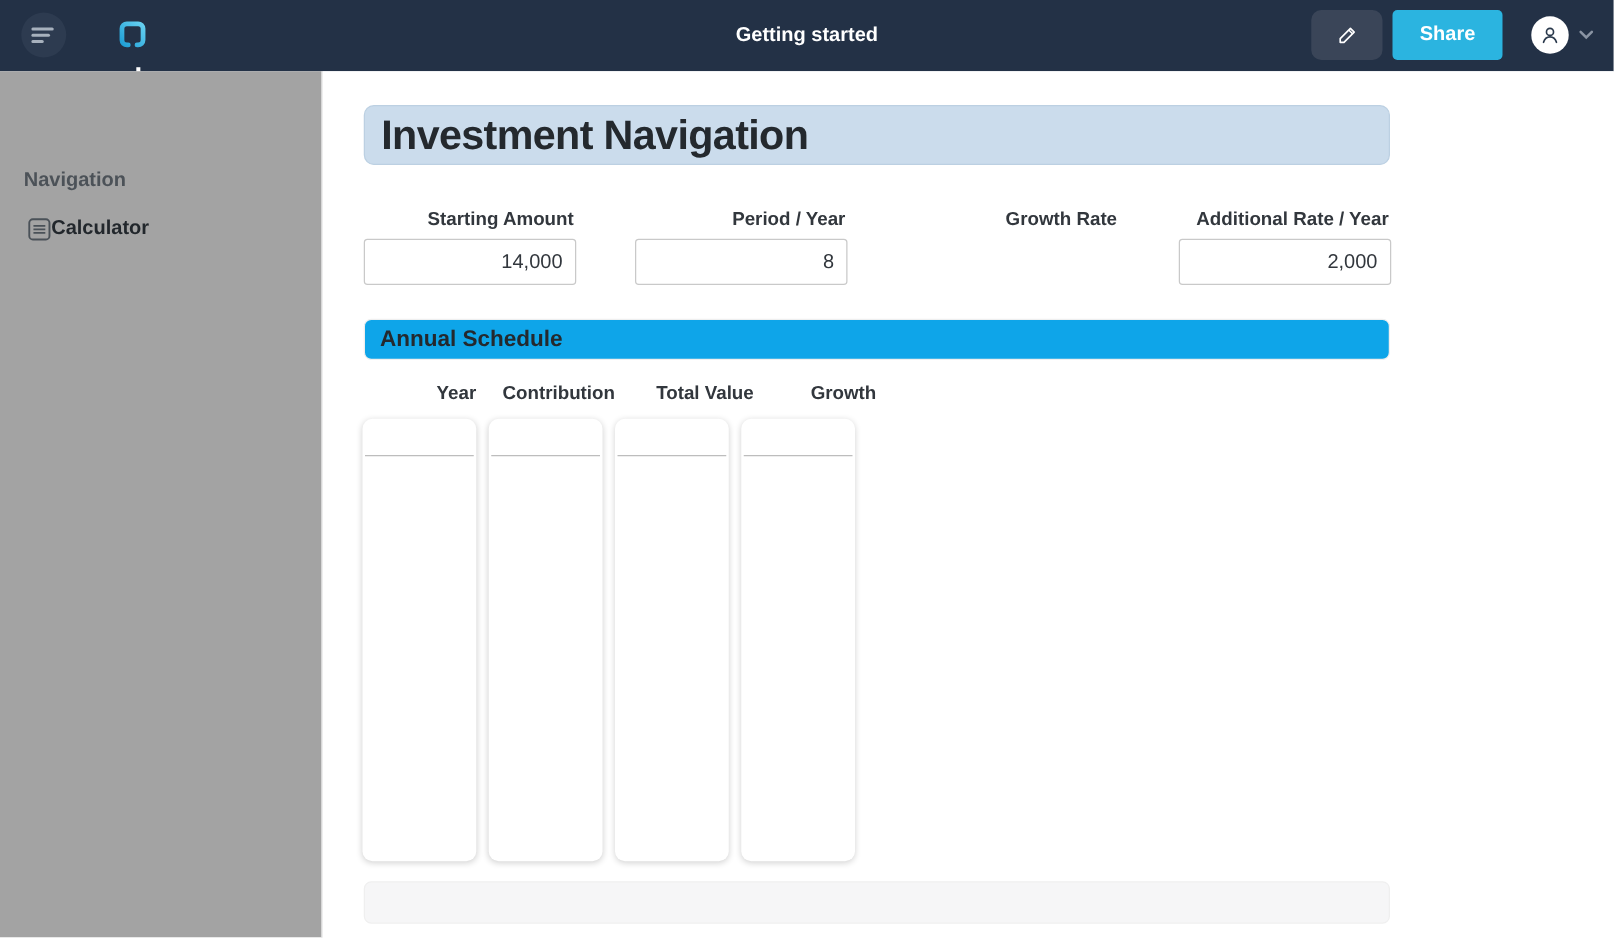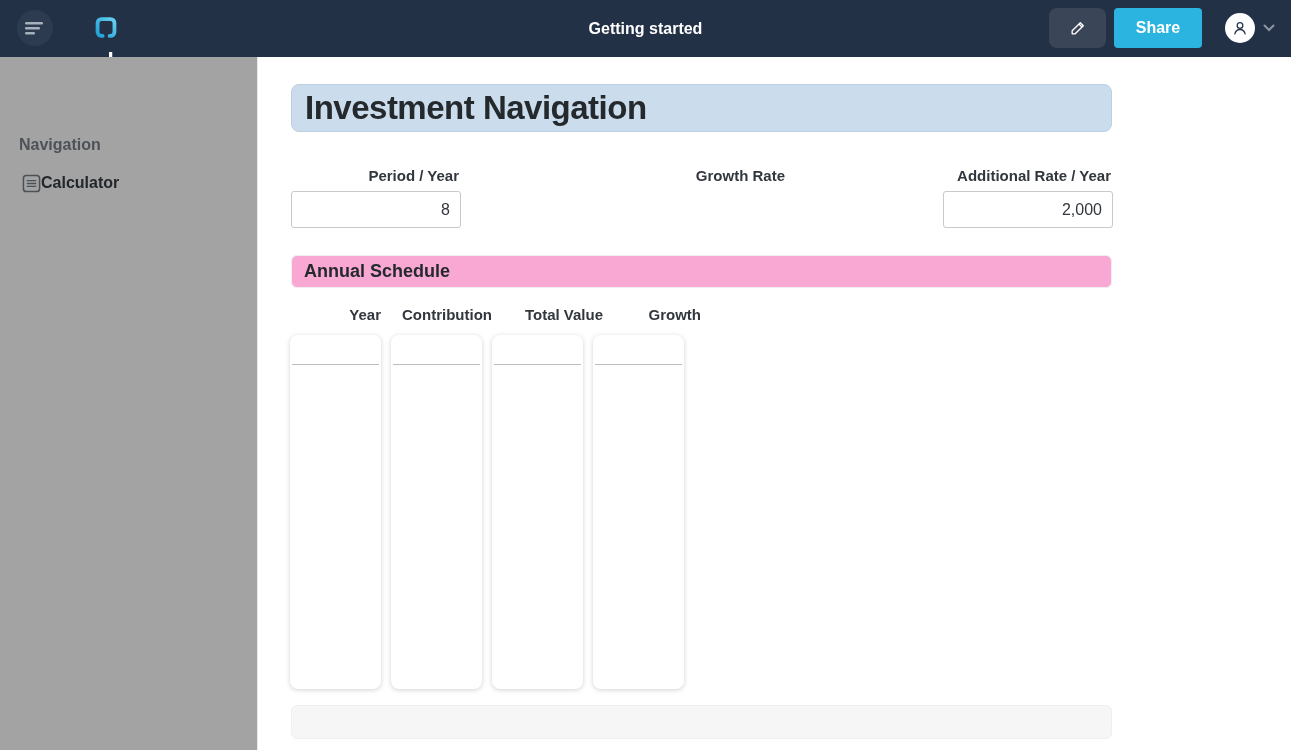--- a/index.html
+++ b/index.html
@@ -104,21 +104,21 @@
     width: 170px; height: 37px;
     border: 1px solid #c9c9c9; border-radius: 3px; background: #ffffff;
     text-align: right; padding-right: 10px;
     font-size: 16px; color: #32373d;
     font-family: "Liberation Sans", sans-serif;
     outline: none;
   }
 
   .section-box {
     position: absolute; left: 33px; top: 198px; width: 821px; height: 33px;
-    background: #f9a8d4; border: 1px solid #efefef; border-radius: 6px;
+    background: #0ea5e9; border: 1px solid #efefef; border-radius: 6px;
     display: flex; align-items: center; padding-left: 12px;
   }
   .section-title { font-size: 18px; font-weight: 700; color: #24292e; }
 
   .table-headers {
     position: absolute; left: 32px; top: 249px;
     display: flex; gap: 20px;
   }
   .table-header-cell {
     width: 91px; text-align: right;
@@ -207,20 +207,24 @@
 </aside>
 
 <main class="content">
 
   <div class="page-title-box">
     <span class="page-title">Investment Navigation</span>
   </div>
 
   <div class="fields-row">
     <div class="field">
+      <label class="field-label">Starting Amount</label>
+      <input class="field-input" type="text" value="14,000" style="">
+    </div>
+    <div class="field">
       <label class="field-label">Period / Year</label>
       <input class="field-input" type="text" value="8" style="">
     </div>
     <div class="field">
       <label class="field-label">Growth Rate</label>
     </div>
     <div class="field">
       <label class="field-label">Additional Rate / Year</label>
       <input class="field-input" type="text" value="2,000" style="">
     </div>

